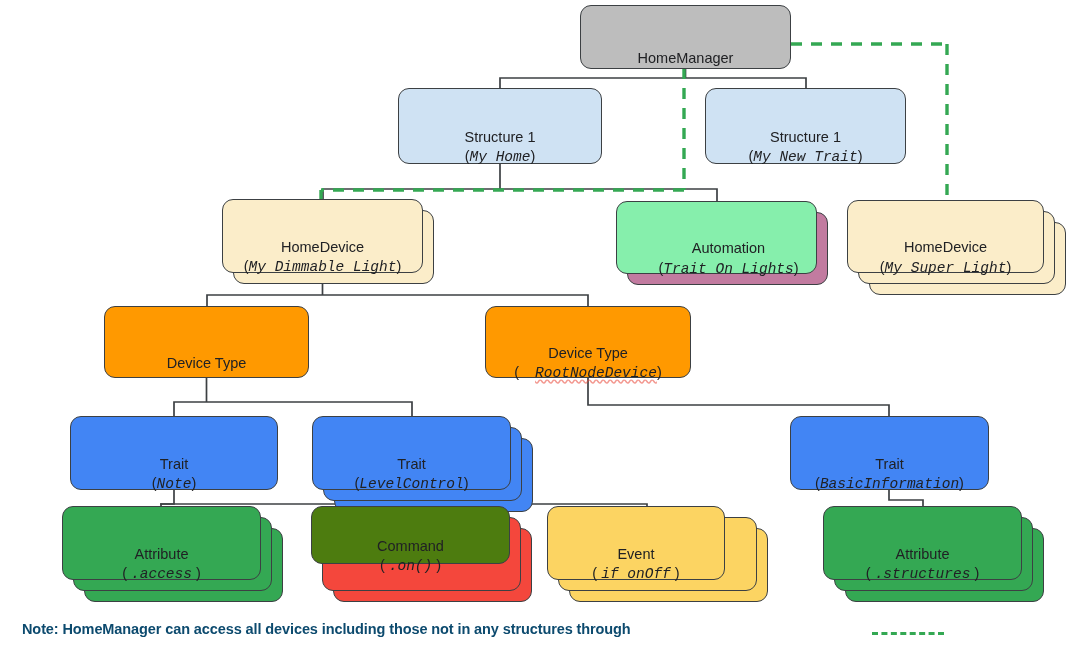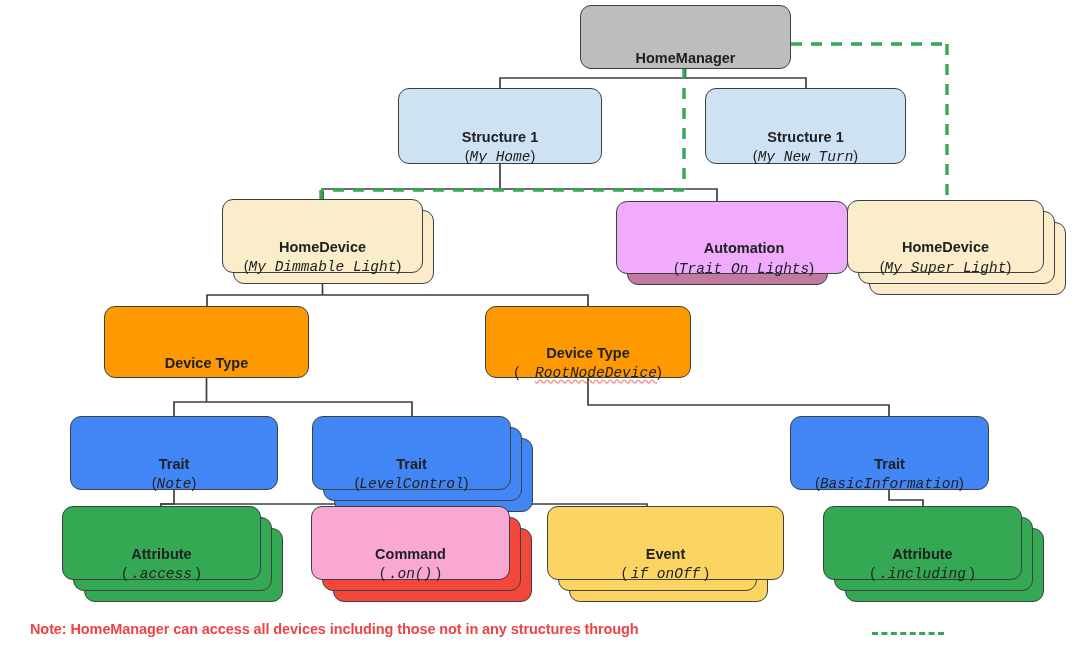--- a/index.html
+++ b/index.html
@@ -34,41 +34,40 @@
     display: flex;
     flex-direction: column;
     align-items: center;
     justify-content: center;
     text-align: center;
     color: #202124;
     font-size: 14.5px;
     line-height: 1.32;
     z-index: 5;
   }
-  .node .l1 { font-weight: 700; white-space: nowrap; margin-top: 43px; }
+  .node .l1 { font-weight: 400; white-space: nowrap; margin-top: 43px; }
   .node .l2 { font-weight: 400; white-space: nowrap; }
   .node .l2 em { font-style: italic; font-family: Liberation Mono, monospace; }
   
   .stack {
     position: absolute;
     box-sizing: border-box;
     border: 1.6px solid #3c4043;
     border-radius: 11px;
     z-index: 3;
   }
   .stack.s2 { z-index: 2; }
 
   .note {
     position: absolute;
     font-size: 14.5px;
     font-weight: 700;
-    color: #ef4444;
+    color: #0c4a6e;
     white-space: nowrap;
     letter-spacing: -0.1px;
-    margin-left: 8px;
   }
   .legend-dash {
     position: absolute;
     height: 0;
     border-top: 3.5px dashed #34a853;
   }
 </style>
 </head>
 <body>
 
@@ -106,29 +105,29 @@
   <div id="nodes-layer">
       <div class="node" style="left: 580px; top: 5px; width: 211px; height: 64px; background: rgb(189, 189, 189);">
         <div class="l1">HomeManager</div>
       </div>
       <div class="node" style="left: 398px; top: 88px; width: 204px; height: 76px; background: rgb(207, 226, 243);">
         <div class="l1">Structure 1</div>
         <div class="l2">(<em>My Home</em>)</div>
       </div>
       <div class="node" style="left: 705px; top: 88px; width: 201px; height: 76px; background: rgb(207, 226, 243);">
         <div class="l1">Structure 1</div>
-        <div class="l2">(<em>My New Turn</em>)</div>
+        <div class="l2">(<em>My New Trait</em>)</div>
       </div>
       <div class="stack" style="left: 233px; top: 210px; width: 201px; height: 74px; background: rgb(251, 237, 201); z-index: 3;"></div>
       <div class="node" style="left: 222px; top: 199px; width: 201px; height: 74px; background: rgb(251, 237, 201);">
         <div class="l1">HomeDevice</div>
         <div class="l2">(<em>My Dimmable Light</em>)</div>
       </div>
       <div class="stack" style="left: 627px; top: 212px; width: 201px; height: 73px; background: rgb(194, 123, 160); z-index: 3;"></div>
-      <div class="node" style="left: 616px; top: 201px; width: 232px; height: 73px; background: #f0abfc; padding-left: 24px;">
+      <div class="node" style="left: 616px; top: 201px; width: 201px; height: 73px; background: #86efac; padding-left: 24px;">
         <div class="l1">Automation</div>
         <div class="l2">(<em>Trait On Lights</em>)</div>
       </div>
       <div class="stack s2" style="left: 869px; top: 222px; width: 197px; height: 73px; background: rgb(251, 237, 201); z-index: 2;"></div>
       <div class="stack" style="left: 858px; top: 211px; width: 197px; height: 73px; background: rgb(251, 237, 201); z-index: 3;"></div>
       <div class="node" style="left: 847px; top: 200px; width: 197px; height: 73px; background: rgb(251, 237, 201);">
         <div class="l1">HomeDevice</div>
         <div class="l2">(<em>My Super Light</em>)</div>
       </div>
       <div class="node" style="left: 104px; top: 306px; width: 205px; height: 72px; background: rgb(255, 153, 0);">
@@ -153,34 +152,34 @@
         <div class="l2">(<em>BasicInformation</em>)</div>
       </div>
       <div class="stack s2" style="left: 84px; top: 528px; width: 199px; height: 74px; background: rgb(52, 168, 83); z-index: 2;"></div>
       <div class="stack" style="left: 73px; top: 517px; width: 199px; height: 74px; background: rgb(52, 168, 83); z-index: 3;"></div>
       <div class="node" style="left: 62px; top: 506px; width: 199px; height: 74px; background: rgb(52, 168, 83);">
         <div class="l1">Attribute</div>
         <div class="l2">( <em>.access</em> )</div>
       </div>
       <div class="stack s2" style="left: 333px; top: 528px; width: 199px; height: 74px; background: rgb(244, 71, 60); z-index: 2;"></div>
       <div class="stack" style="left: 322px; top: 517px; width: 199px; height: 74px; background: rgb(244, 71, 60); z-index: 3;"></div>
-      <div class="node" style="left: 311px; top: 506px; width: 199px; height: 74px; background: #f9a8d4;">
+      <div class="node" style="left: 311px; top: 506px; width: 199px; height: 58px; background: #4d7c0f;">
         <div class="l1">Command</div>
         <div class="l2">( <em>.on()</em> )</div>
       </div>
       <div class="stack s2" style="left: 569px; top: 528px; width: 199px; height: 74px; background: rgb(252, 212, 98); z-index: 2;"></div>
       <div class="stack" style="left: 558px; top: 517px; width: 199px; height: 74px; background: rgb(252, 212, 98); z-index: 3;"></div>
-      <div class="node" style="left: 547px; top: 506px; width: 237px; height: 74px; background: rgb(252, 212, 98);">
+      <div class="node" style="left: 547px; top: 506px; width: 178px; height: 74px; background: rgb(252, 212, 98);">
         <div class="l1">Event</div>
         <div class="l2">( <em>if onOff</em> )</div>
       </div>
       <div class="stack s2" style="left: 845px; top: 528px; width: 199px; height: 74px; background: rgb(52, 168, 83); z-index: 2;"></div>
       <div class="stack" style="left: 834px; top: 517px; width: 199px; height: 74px; background: rgb(52, 168, 83); z-index: 3;"></div>
       <div class="node" style="left: 823px; top: 506px; width: 199px; height: 74px; background: rgb(52, 168, 83);">
         <div class="l1">Attribute</div>
-        <div class="l2">( <em>.including</em> )</div>
+        <div class="l2">( <em>.structures</em> )</div>
       </div>
     </div>
 
   <div class="note" style="left: 22px; top: 621px;">Note: HomeManager can access all devices including those not in any structures through</div>
   <div class="legend-dash" style="left: 872px; top: 632px; width: 72px; border-top-color: rgb(52, 168, 83);"></div>
 
 </div>
 
 </body></html>

